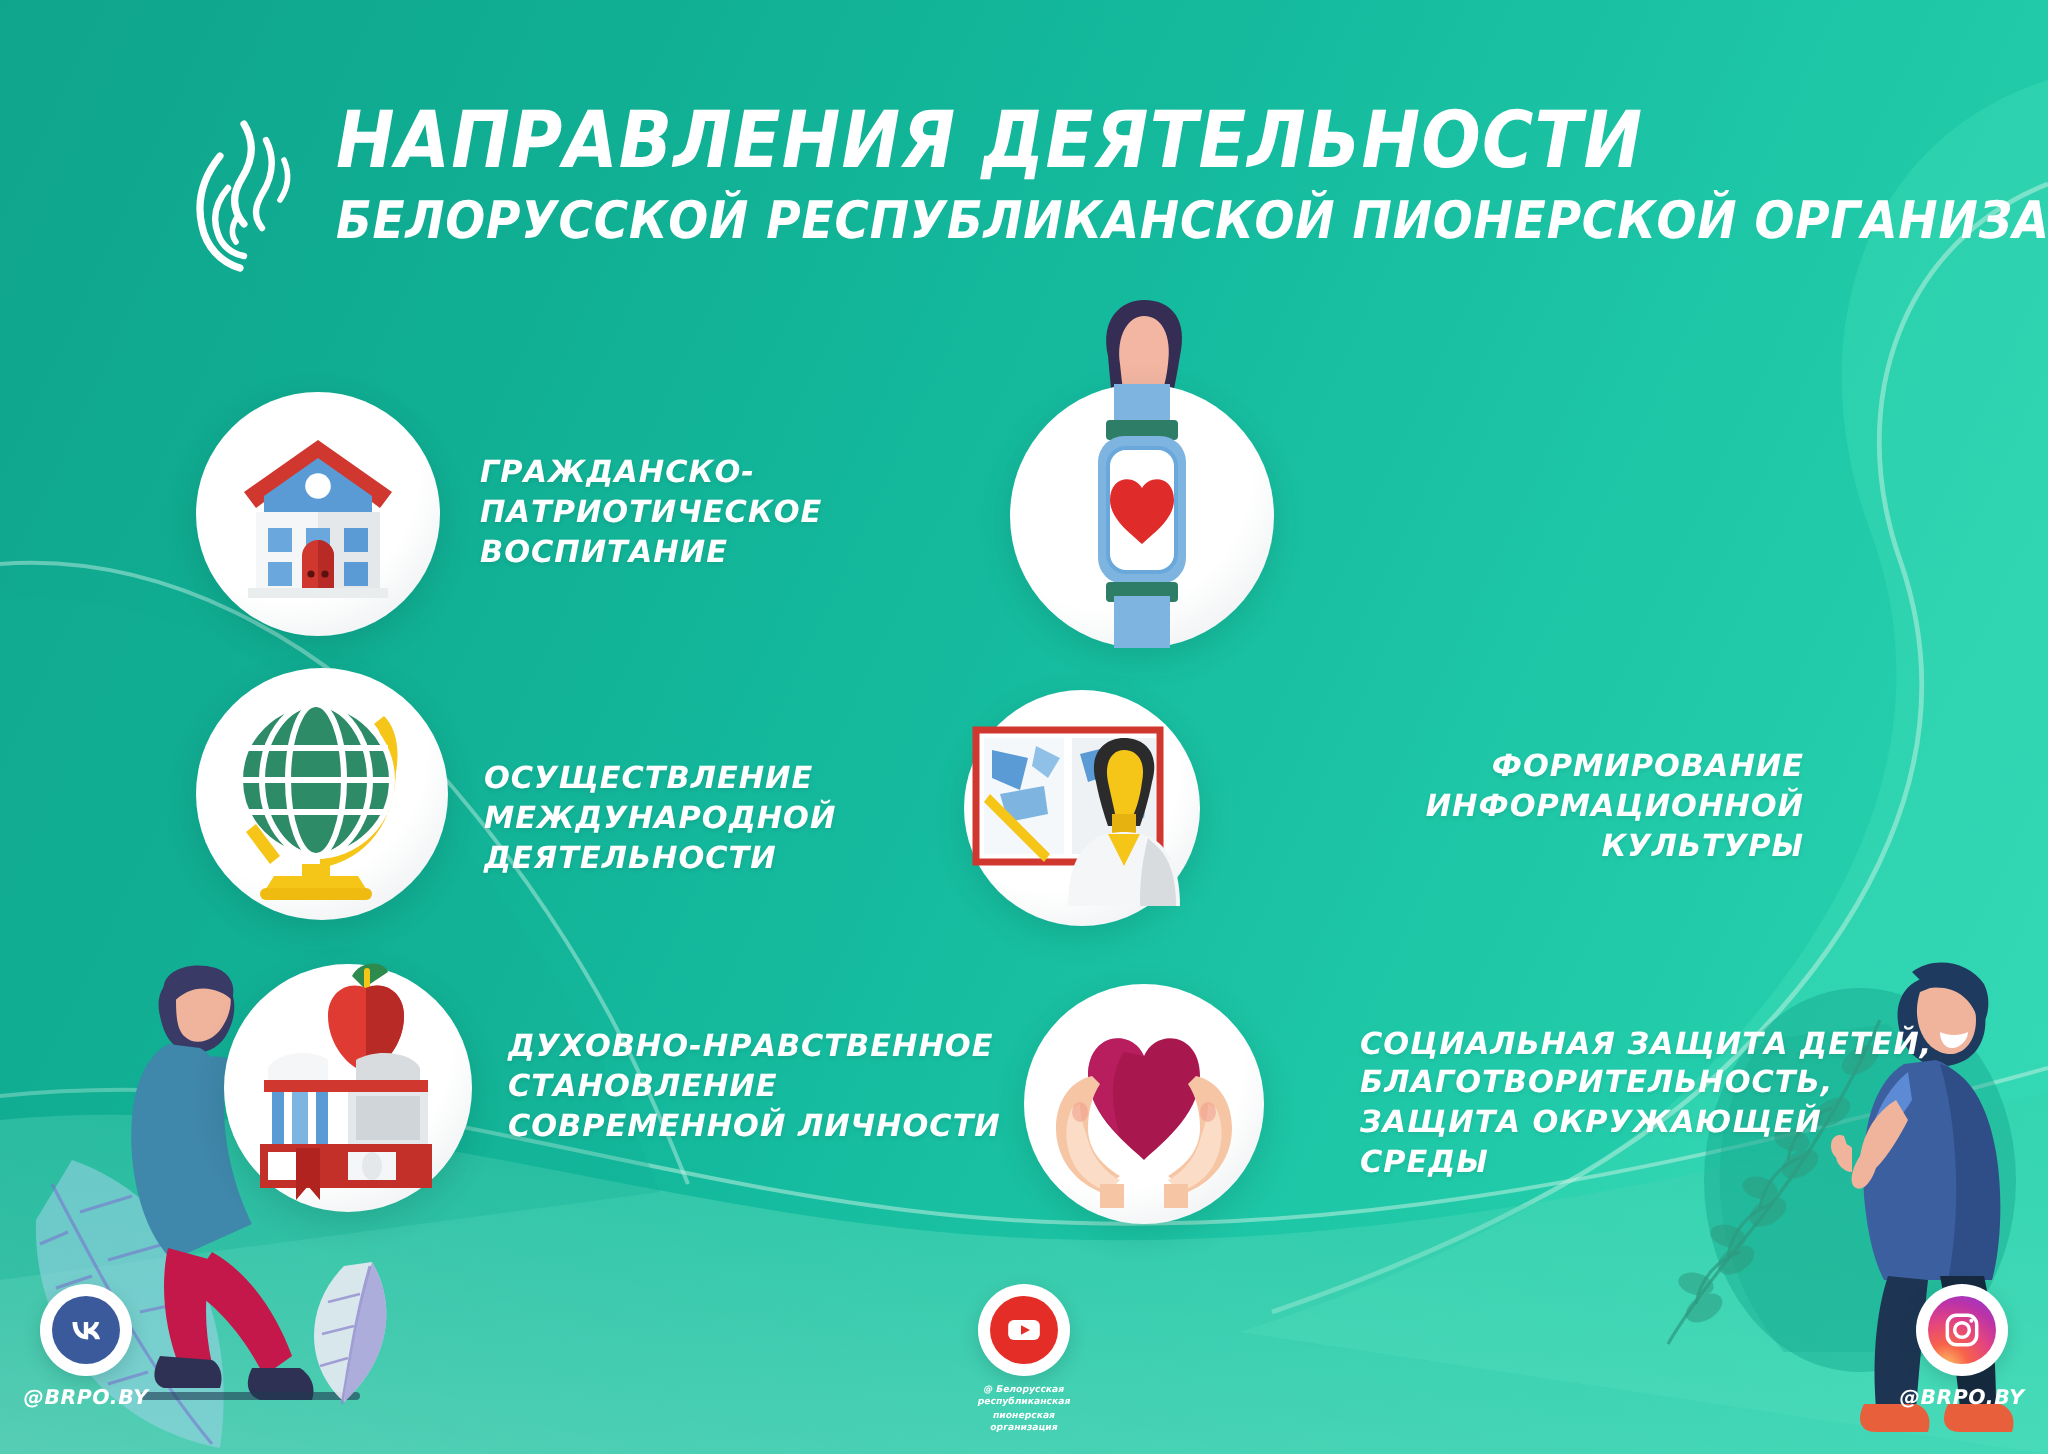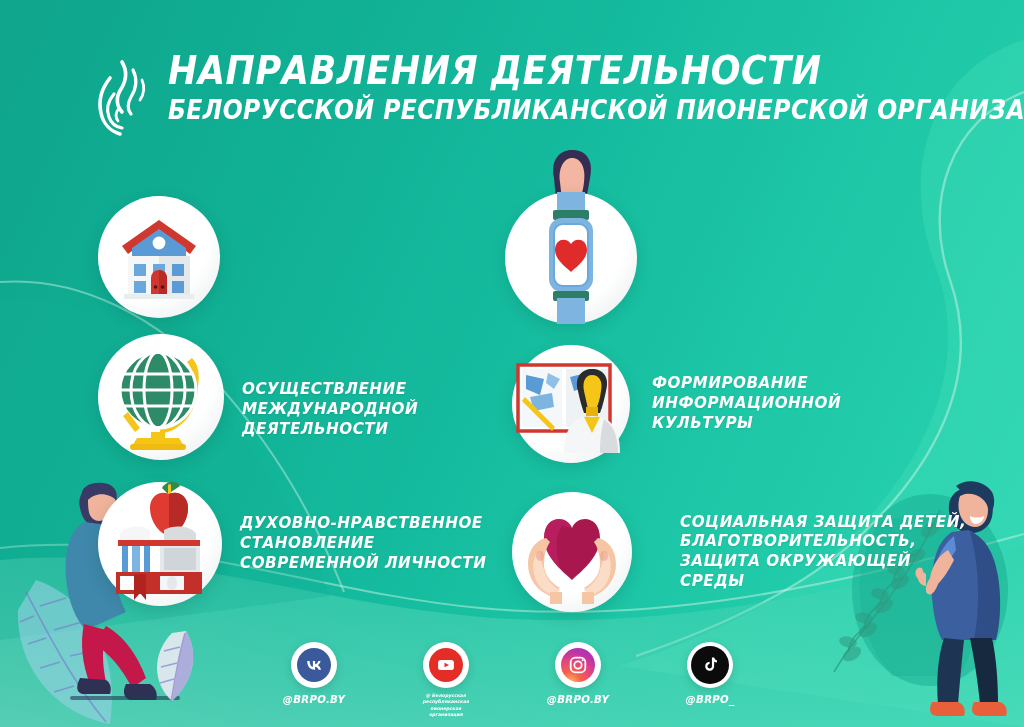--- a/index.html
+++ b/index.html
@@ -61,46 +61,46 @@
   #item-0 .item-caption{margin-left:20px; width:280px;}
 
   #item-1{left:505px; top:192px;}
   #item-1 .icon-badge{width:132px; height:132px;}
   #item-1 .item-caption{margin-left:16px; width:290px;}
 
   #item-2{left:98px;  top:334px;}
   #item-2 .icon-badge{width:126px; height:126px;}
   #item-2 .item-caption{margin-left:18px; width:285px;margin-top:26px;}
 
-  #item-3{left:512px; top:345px;}
+  #item-3{left:482px; top:345px;text-align:right;}
   #item-3 .icon-badge{width:118px; height:118px;}
   #item-3 .item-caption{margin-left:22px; width:280px;}
 
-  #item-4{left:98px; top:482px;}
+  #item-4{left:112px; top:482px;}
   #item-4 .icon-badge{width:124px; height:124px;}
   #item-4 .item-caption{margin-left:18px; width:270px;}
 
   #item-5{left:512px; top:492px;gap:28px;}
   #item-5 .icon-badge{width:120px; height:120px;}
   #item-5 .item-caption{margin-left:20px; width:300px;}
 
   
   .figure{position:absolute; z-index:14; pointer-events:none;}
   #figure-left{left:40px;  top:478px; width:200px; height:232px;}
   #figure-right{left:908px;top:470px; width:118px; height:258px;}
   #figure-woman{left:524px;top:148px; width:92px; height:82px; z-index:13;}
 
   
   #leaf-big{position:absolute; left:-8px; top:572px; width:160px; height:160px; z-index:5;}
   #leaf-small{position:absolute; left:128px; top:625px; width:84px; height:84px; z-index:16;}
   #sprig-right{position:absolute; left:812px; top:500px; width:140px; height:180px; z-index:6;}
 
   
   #social-bar{position:absolute; left:0; right:0; bottom:8px; z-index:25;
-    display:flex; justify-content:center; align-items:flex-start; gap:46px;}
+    display:flex; justify-content:space-between; align-items:flex-start; gap:46px;}
   .social{display:flex; flex-direction:column; align-items:center; width:86px;}
   .social-ring{
     width:46px; height:46px; border-radius:50%;
     background:#ffffff; display:flex; align-items:center; justify-content:center;
     box-shadow:0 3px 9px rgba(0,60,50,.18);
   }
   .social-core{width:34px; height:34px; border-radius:50%;
     display:flex; align-items:center; justify-content:center;}
   .vk-core{background:#3a5a9b;}
   .yt-core{background:#e52d27;}
@@ -192,20 +192,22 @@
           <rect x="36" y="85" width="12" height="12" fill="#69a7dd"></rect>
           <rect x="74" y="85" width="12" height="12" fill="#5b9bd5"></rect>
           <path d="M53,98 v-16 a8,8 0 0 1 16,0 v16 Z" fill="#d0372f"></path>
           <path d="M61,74 a8,8 0 0 1 8,8 v16 h-8 Z" fill="#b82a26"></path>
           <circle cx="57.5" cy="91" r="1.8" fill="#5a1110"></circle>
           <circle cx="64.5" cy="91" r="1.8" fill="#5a1110"></circle>
           <path d="M26,98 h70 v5 h-70 Z" fill="#e9edee"></path>
         </g>
       </svg>
     </div>
+    <div class="item-caption">Гражданско-патриотическое
+воспитание</div>
   </div>
 
   <div class="item" id="item-1">
     <div class="icon-badge">
       <svg viewBox="0 0 132 132" width="132" height="132">
         <g>
           <path d="M52,0 h28 v22 h-28 Z" fill="#7eb4e0"></path>
           <rect x="48" y="18" width="36" height="10" rx="2" fill="#2e7d67"></rect>
           <rect x="44" y="26" width="44" height="74" rx="13" fill="#7eb4e0"></rect>
           <rect x="49" y="32" width="34" height="62" rx="9" fill="#ffffff" stroke="#6aa8dc" stroke-width="2"></rect>
@@ -437,26 +439,16 @@
           <svg width="22" height="22" viewBox="0 0 24 24" fill="none" stroke="#ffffff" stroke-width="1.9">
             <rect x="4" y="4" width="16" height="16" rx="5"></rect>
             <circle cx="12" cy="12" r="4"></circle>
             <circle cx="17.1" cy="6.9" r="1.1" fill="#ffffff" stroke="none"></circle>
           </svg>
         </div>
       </div>
       <div class="social-label">@BRPO.BY</div>
     </div>
 
-    <div class="social">
-      <div class="social-ring">
-        <div class="social-core tt-core">
-          <svg width="20" height="20" viewBox="0 0 24 24" fill="#ffffff">
-            <path d="M14.6 3h2.6c.2 1.6 1.3 3 3.1 3.4v2.6c-1.3 0-2.4-.4-3.3-1v5.6c0 3.1-2.4 5.4-5.4 5.4S6.2 16.7 6.2 13.6c0-3 2.3-5.3 5.3-5.4v2.7c-1.5.1-2.6 1.3-2.6 2.7 0 1.5 1.2 2.7 2.7 2.7s2.7-1.2 2.7-2.7V3Z"></path>
-          </svg>
-        </div>
-      </div>
-      <div class="social-label">@BRPO_</div>
-    </div>
 
   </div>
 
 </div>
 
 </body></html>

